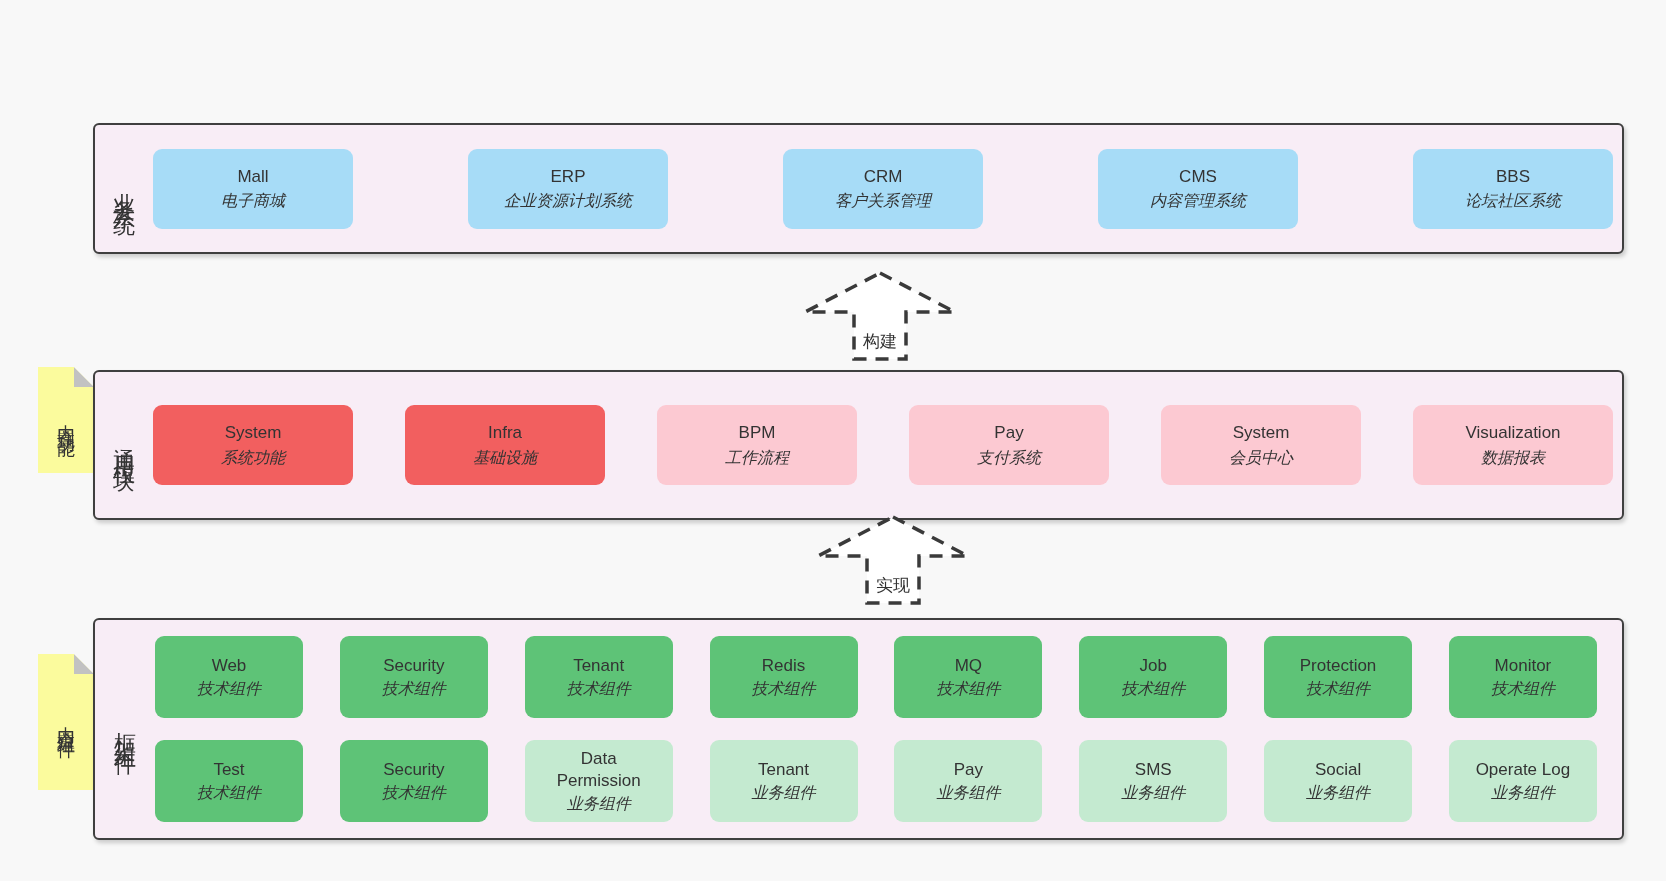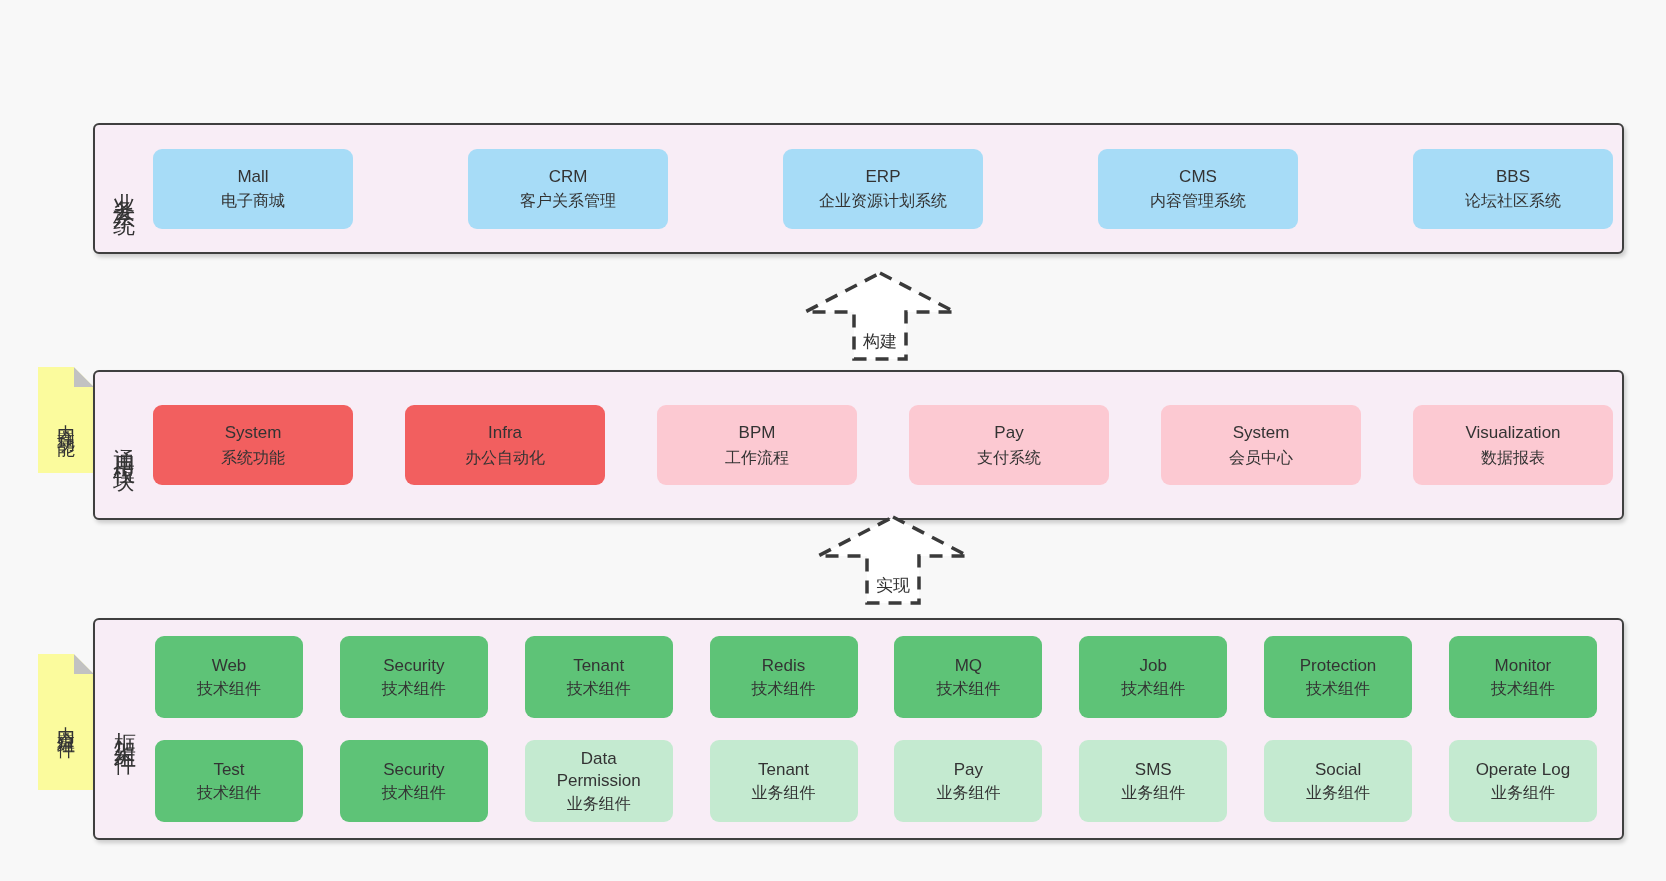--- a/index.html
+++ b/index.html
@@ -57,21 +57,21 @@
     line-height:1.45;
     color:var(--c-text,#333);
   }
   .band-bottom .box{
     width:148px;height:82px;
     box-sizing:border-box;
     padding:0 21px;
     line-height:1.32;
   }
   .box .en{font-size:17px;}
-  .box .zh{font-size:16px;}
+  .box .zh{font-size:16px;font-style:italic;}
   .box.blue{background:var(--c-blue,#a7dcf7);}
   .box.red{background:var(--c-red,#f25f5f);}
   .box.pink{background:var(--c-pink,#fcc9d2);}
   .box.green{background:var(--c-green,#5ec377);}
   .box.green-light{background:var(--c-greenlight,#c4ead0);}
 
   
   .sticky{
     position:absolute;
     width:56px;
@@ -133,26 +133,26 @@
 
   <section class="band" style="top:123px;height:131px">
     <div class="vlabel">业务系统</div>
     <div class="rows">
         <div class="row">
           <div class="box blue">
             <div class="en">Mall</div>
             <div class="zh">电子商城</div>
           </div>
           <div class="box blue">
+            <div class="en">ERP</div>
+            <div class="zh">企业资源计划系统</div>
+          </div>
+          <div class="box blue">
             <div class="en">CRM</div>
             <div class="zh">客户关系管理</div>
-          </div>
-          <div class="box blue">
-            <div class="en">ERP</div>
-            <div class="zh">企业资源计划系统</div>
           </div>
           <div class="box blue">
             <div class="en">CMS</div>
             <div class="zh">内容管理系统</div>
           </div>
           <div class="box blue">
             <div class="en">BBS</div>
             <div class="zh">论坛社区系统</div>
           </div>
         </div>
@@ -169,21 +169,21 @@
   <section class="band" style="top:370px;height:150px">
     <div class="vlabel">通用模块</div>
     <div class="rows">
         <div class="row">
           <div class="box red">
             <div class="en">System</div>
             <div class="zh">系统功能</div>
           </div>
           <div class="box red">
             <div class="en">Infra</div>
-            <div class="zh">办公自动化</div>
+            <div class="zh">基础设施</div>
           </div>
           <div class="box pink">
             <div class="en">BPM</div>
             <div class="zh">工作流程</div>
           </div>
           <div class="box pink">
             <div class="en">Pay</div>
             <div class="zh">支付系统</div>
           </div>
           <div class="box pink">

